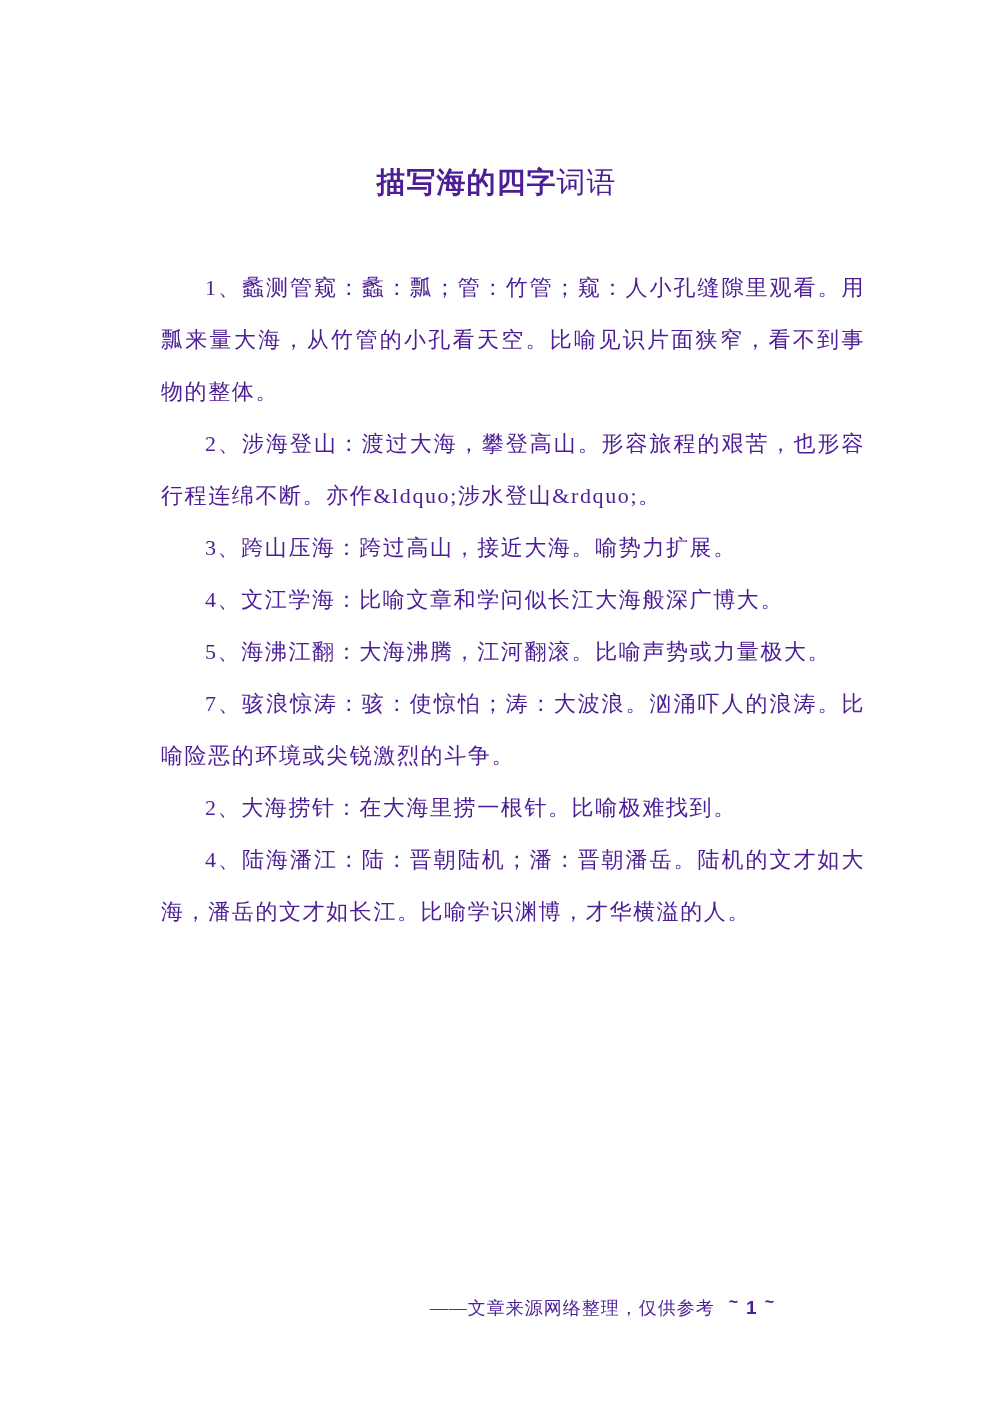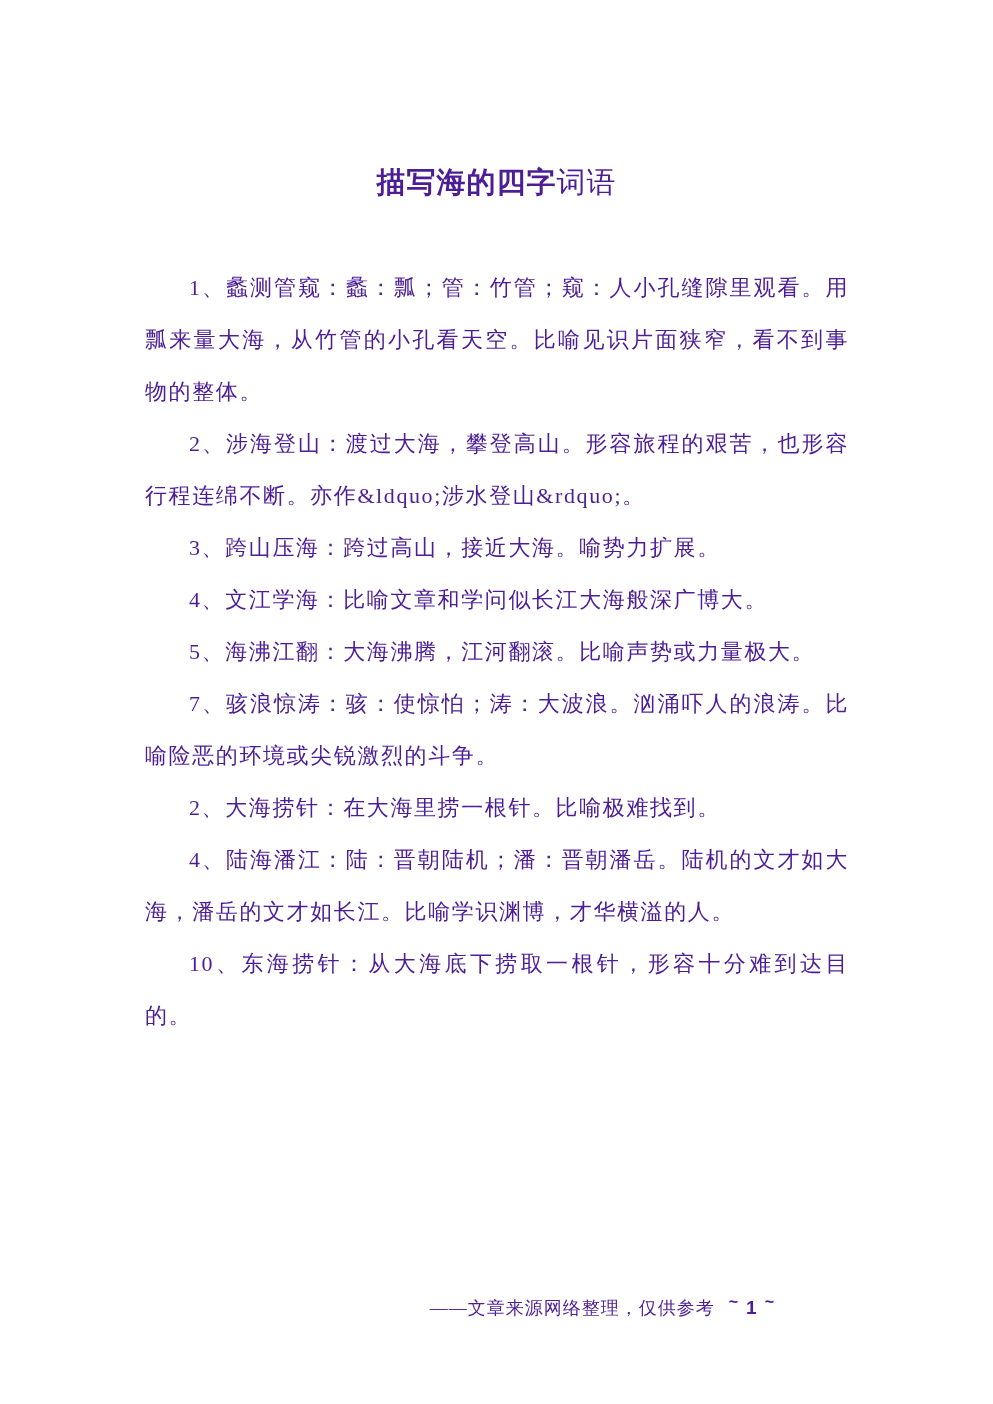--- a/index.html
+++ b/index.html
@@ -29,21 +29,21 @@
   .doc-title .title-bold {
     font-weight: bold;
     font-family: "Liberation Sans", "DejaVu Sans", sans-serif;
   }
   .doc-title .title-regular {
     font-weight: normal;
   }
   .content {
     position: absolute;
     top: 262px;
-    left: 145px;
+    left: 161px;
     width: 704px;
     font-size: 22px;
     line-height: 52px;
     letter-spacing: 1.6px;
     text-align: justify;
   }
   .content p {
     margin: 0;
     padding: 0;
     text-indent: 2em;
@@ -85,21 +85,20 @@
 
   <div class="content">
     <p>1、蠡测管窥：蠡：瓢；管：竹管；窥：人小孔缝隙里观看。用瓢来量大海，从竹管的小孔看天空。比喻见识片面狭窄，看不到事物的整体。</p>
     <p>2、涉海登山：渡过大海，攀登高山。形容旅程的艰苦，也形容行程连绵不断。亦作&amp;ldquo;涉水登山&amp;rdquo;。</p>
     <p>3、跨山压海：跨过高山，接近大海。喻势力扩展。</p>
     <p>4、文江学海：比喻文章和学问似长江大海般深广博大。</p>
     <p>5、海沸江翻：大海沸腾，江河翻滚。比喻声势或力量极大。</p>
     <p>7、骇浪惊涛：骇：使惊怕；涛：大波浪。汹涌吓人的浪涛。比喻险恶的环境或尖锐激烈的斗争。</p>
     <p>2、大海捞针：在大海里捞一根针。比喻极难找到。</p>
     <p>4、陆海潘江：陆：晋朝陆机；潘：晋朝潘岳。陆机的文才如大海，潘岳的文才如长江。比喻学识渊博，才华横溢的人。</p>
-    <p>10、东海捞针：从大海底下捞取一根针，形容十分难到达目的。</p>
     <p></p>
   </div>
 
   <div class="footer">
     <span>——文章来源网络整理，仅供参考</span><span class="pagenum-group"><span class="tilde">~</span><span class="page-num">1</span><span class="tilde">~</span></span>
   </div>
 
 </div>
 
 </body></html>

